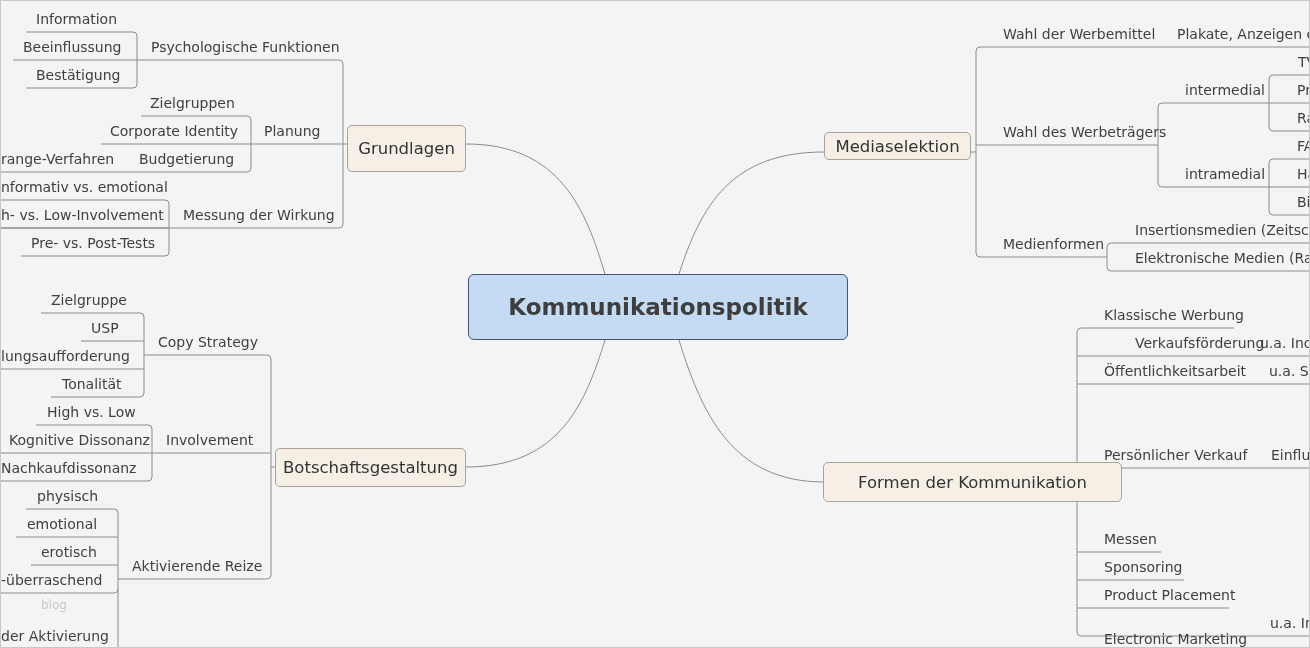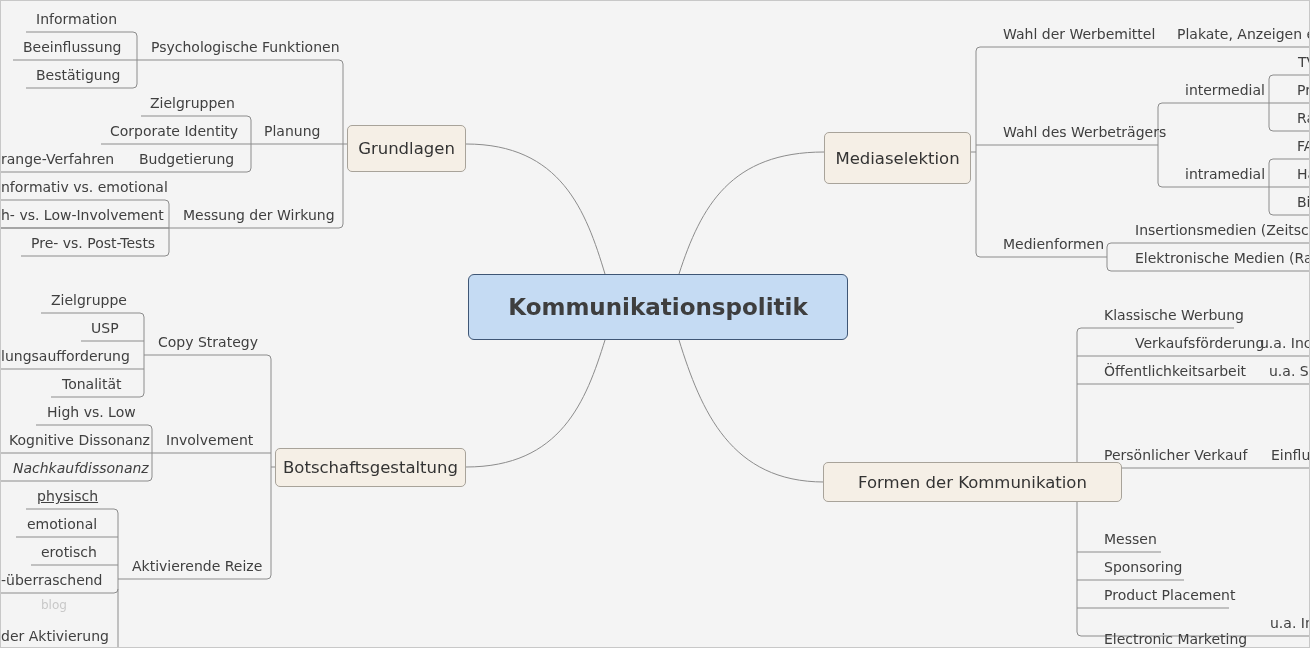--- a/index.html
+++ b/index.html
@@ -85,21 +85,21 @@
 <div class="central" style="left:467px;top:273px;width:380px;height:66px;">
   <span>Kommunikationspolitik</span>
 </div>
 
 <div class="main" style="left:346px;top:124px;width:119px;height:47px;">
   <span>Grundlagen</span>
 </div>
 <div class="main" style="left:274px;top:447px;width:191px;height:39px;">
   <span>Botschaftsgestaltung</span>
 </div>
-<div class="main" style="left:823px;top:131px;width:147px;height:52px;">
+<div class="main" style="left:823px;top:131px;width:147px;height:28px;">
   <span>Mediaselektion</span>
 </div>
 <div class="main" style="left:822px;top:461px;width:299px;height:40px;">
   <span>Formen der Kommunikation</span>
 </div>
 
 <span class="lbl" style="left:150px;top:38px;">Psychologische Funktionen</span>
 <span class="lbl" style="left:35px;top:10px;">Information</span>
 <span class="lbl" style="left:22px;top:38px;">Beeinflussung</span>
 <span class="lbl" style="left:35px;top:66px;">Bestätigung</span>
@@ -117,24 +117,24 @@
 
 <span class="lbl" style="left:157px;top:333px;">Copy Strategy</span>
 <span class="lbl" style="left:50px;top:291px;">Zielgruppe</span>
 <span class="lbl" style="left:90px;top:319px;">USP</span>
 <span class="lbl" style="left:0px;top:347px;">lungsaufforderung</span>
 <span class="lbl" style="left:61px;top:375px;">Tonalität</span>
 
 <span class="lbl" style="left:165px;top:431px;">Involvement</span>
 <span class="lbl" style="left:46px;top:403px;">High vs. Low</span>
 <span class="lbl" style="left:8px;top:431px;">Kognitive Dissonanz</span>
-<span class="lbl" style="left:12px;top:459px;font-style:italic;">Nachkaufdissonanz</span>
+<span class="lbl" style="left:0;top:459px;">Nachkaufdissonanz</span>
 
 <span class="lbl" style="left:131px;top:557px;">Aktivierende Reize</span>
-<span class="lbl" style="left:36px;top:487px;text-decoration:underline;">physisch</span>
+<span class="lbl" style="left:36px;top:487px;">physisch</span>
 <span class="lbl" style="left:26px;top:515px;">emotional</span>
 <span class="lbl" style="left:40px;top:543px;">erotisch</span>
 <span class="lbl" style="left:0px;top:571px;">-überraschend</span>
 <span class="lbl faint" style="left:40px;top:596px;">blog</span>
 <span class="lbl" style="left:0px;top:627px;">der Aktivierung</span>
 
 <span class="lbl" style="left:1002px;top:25px;">Wahl der Werbemittel</span>
 <span class="lbl" style="left:1176px;top:25px;">Plakate, Anzeigen etc.</span>
 <span class="lbl" style="left:1002px;top:123px;">Wahl des Werbeträgers</span>
 <span class="lbl" style="left:1184px;top:81px;">intermedial</span>

